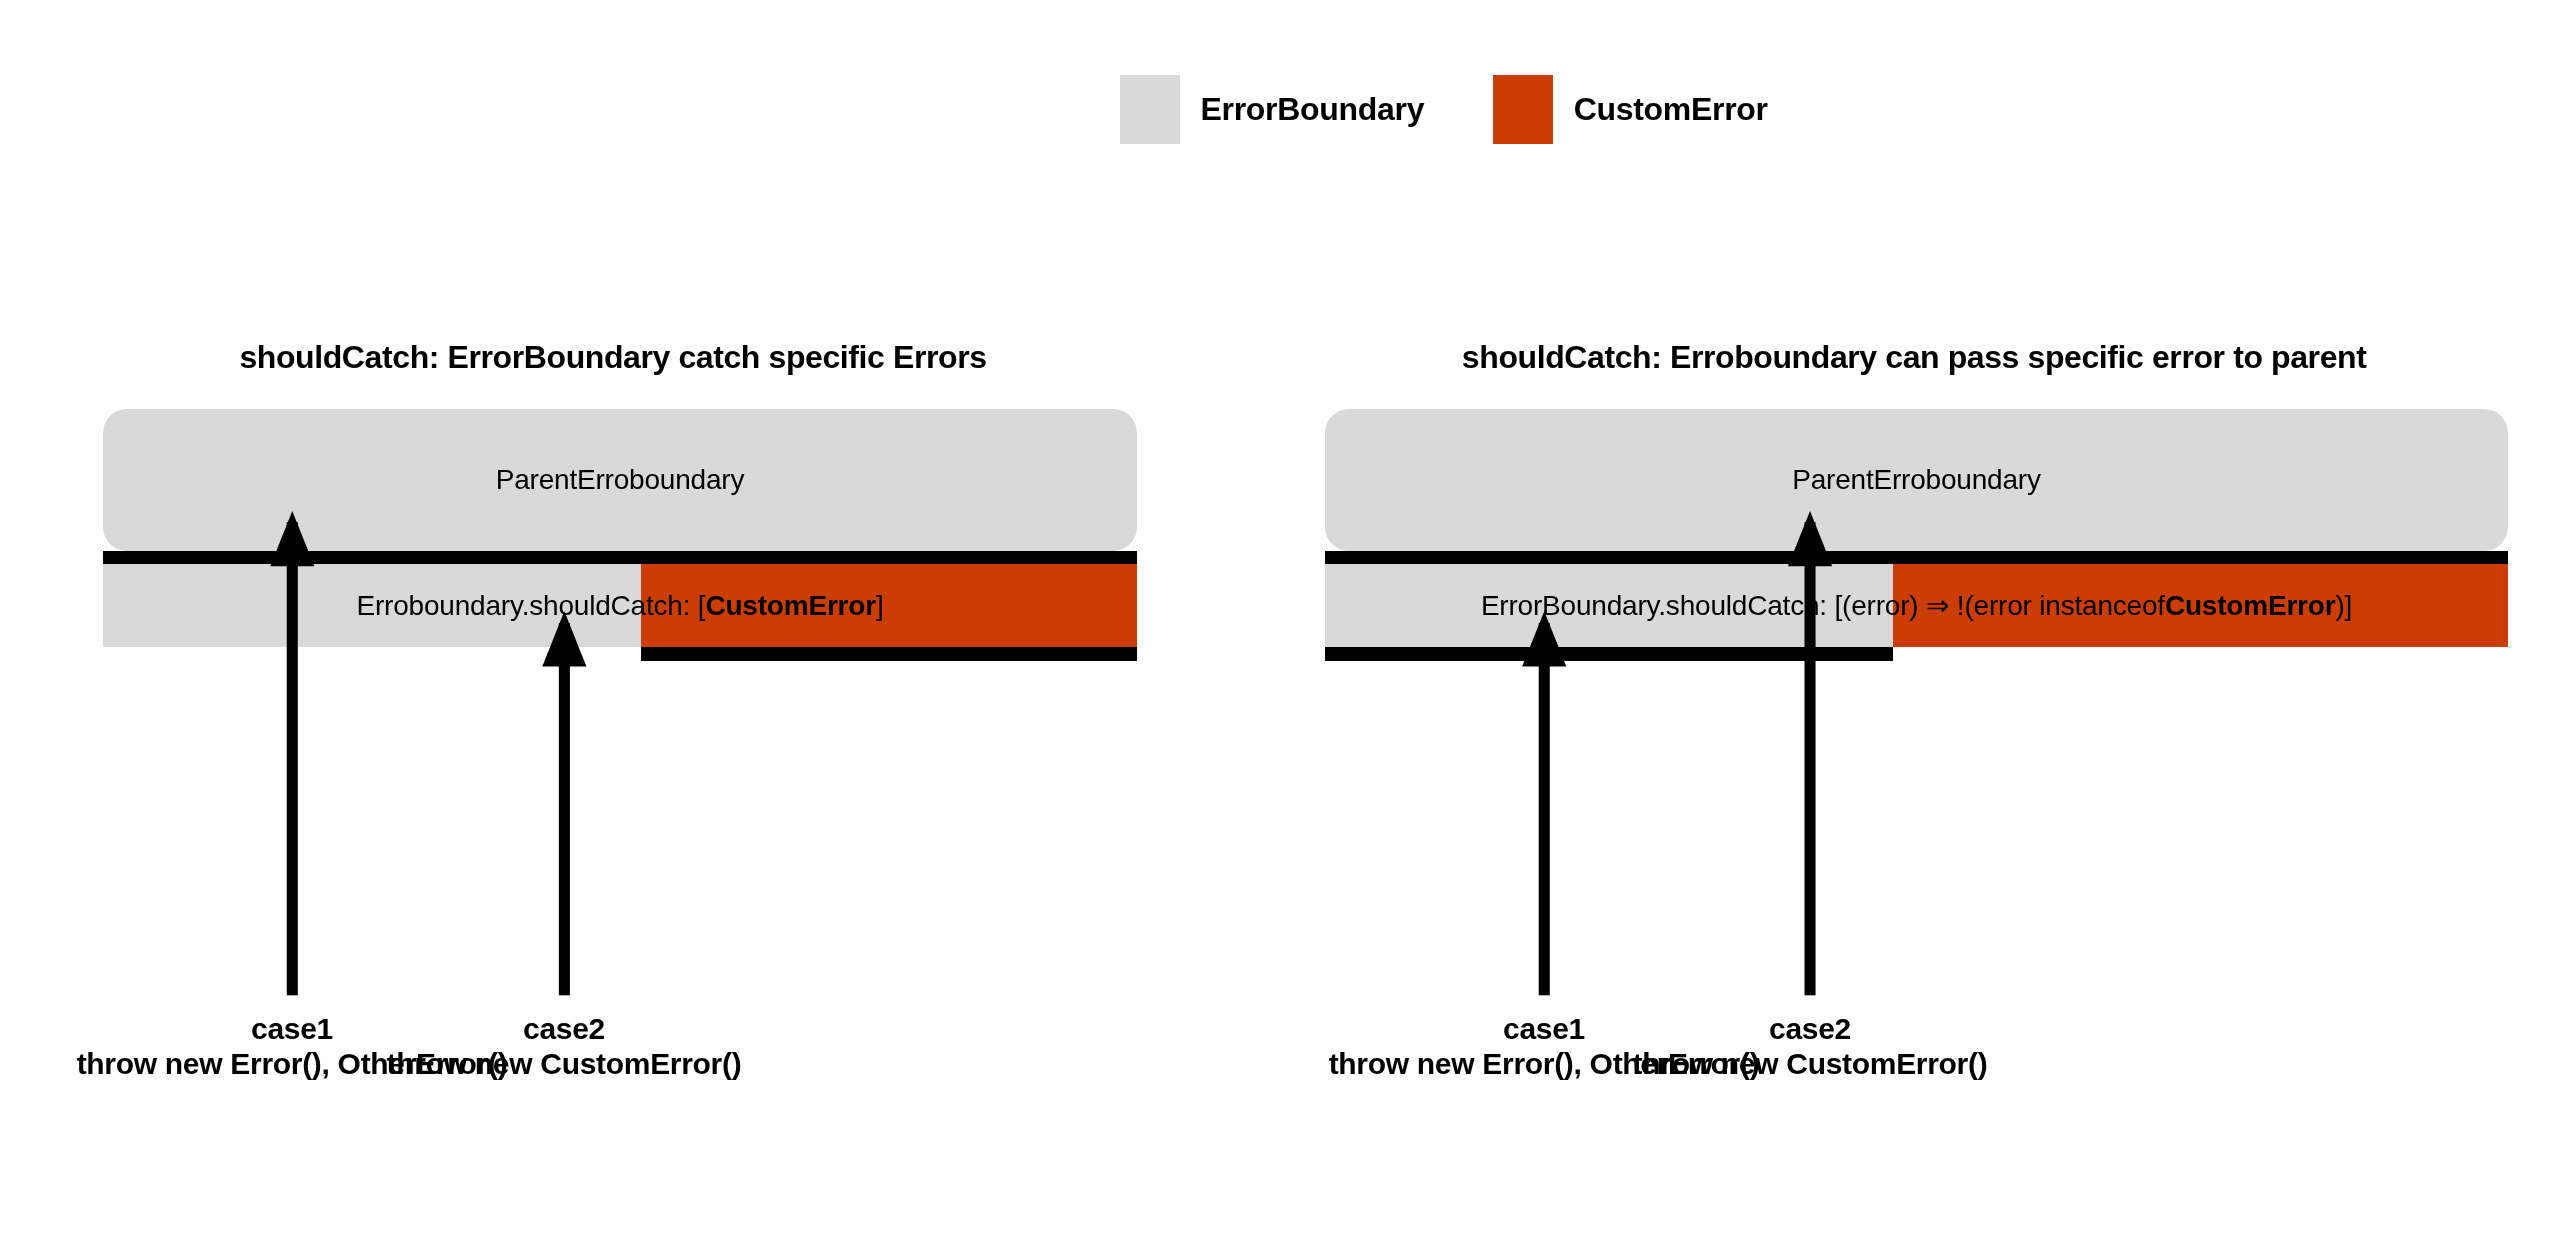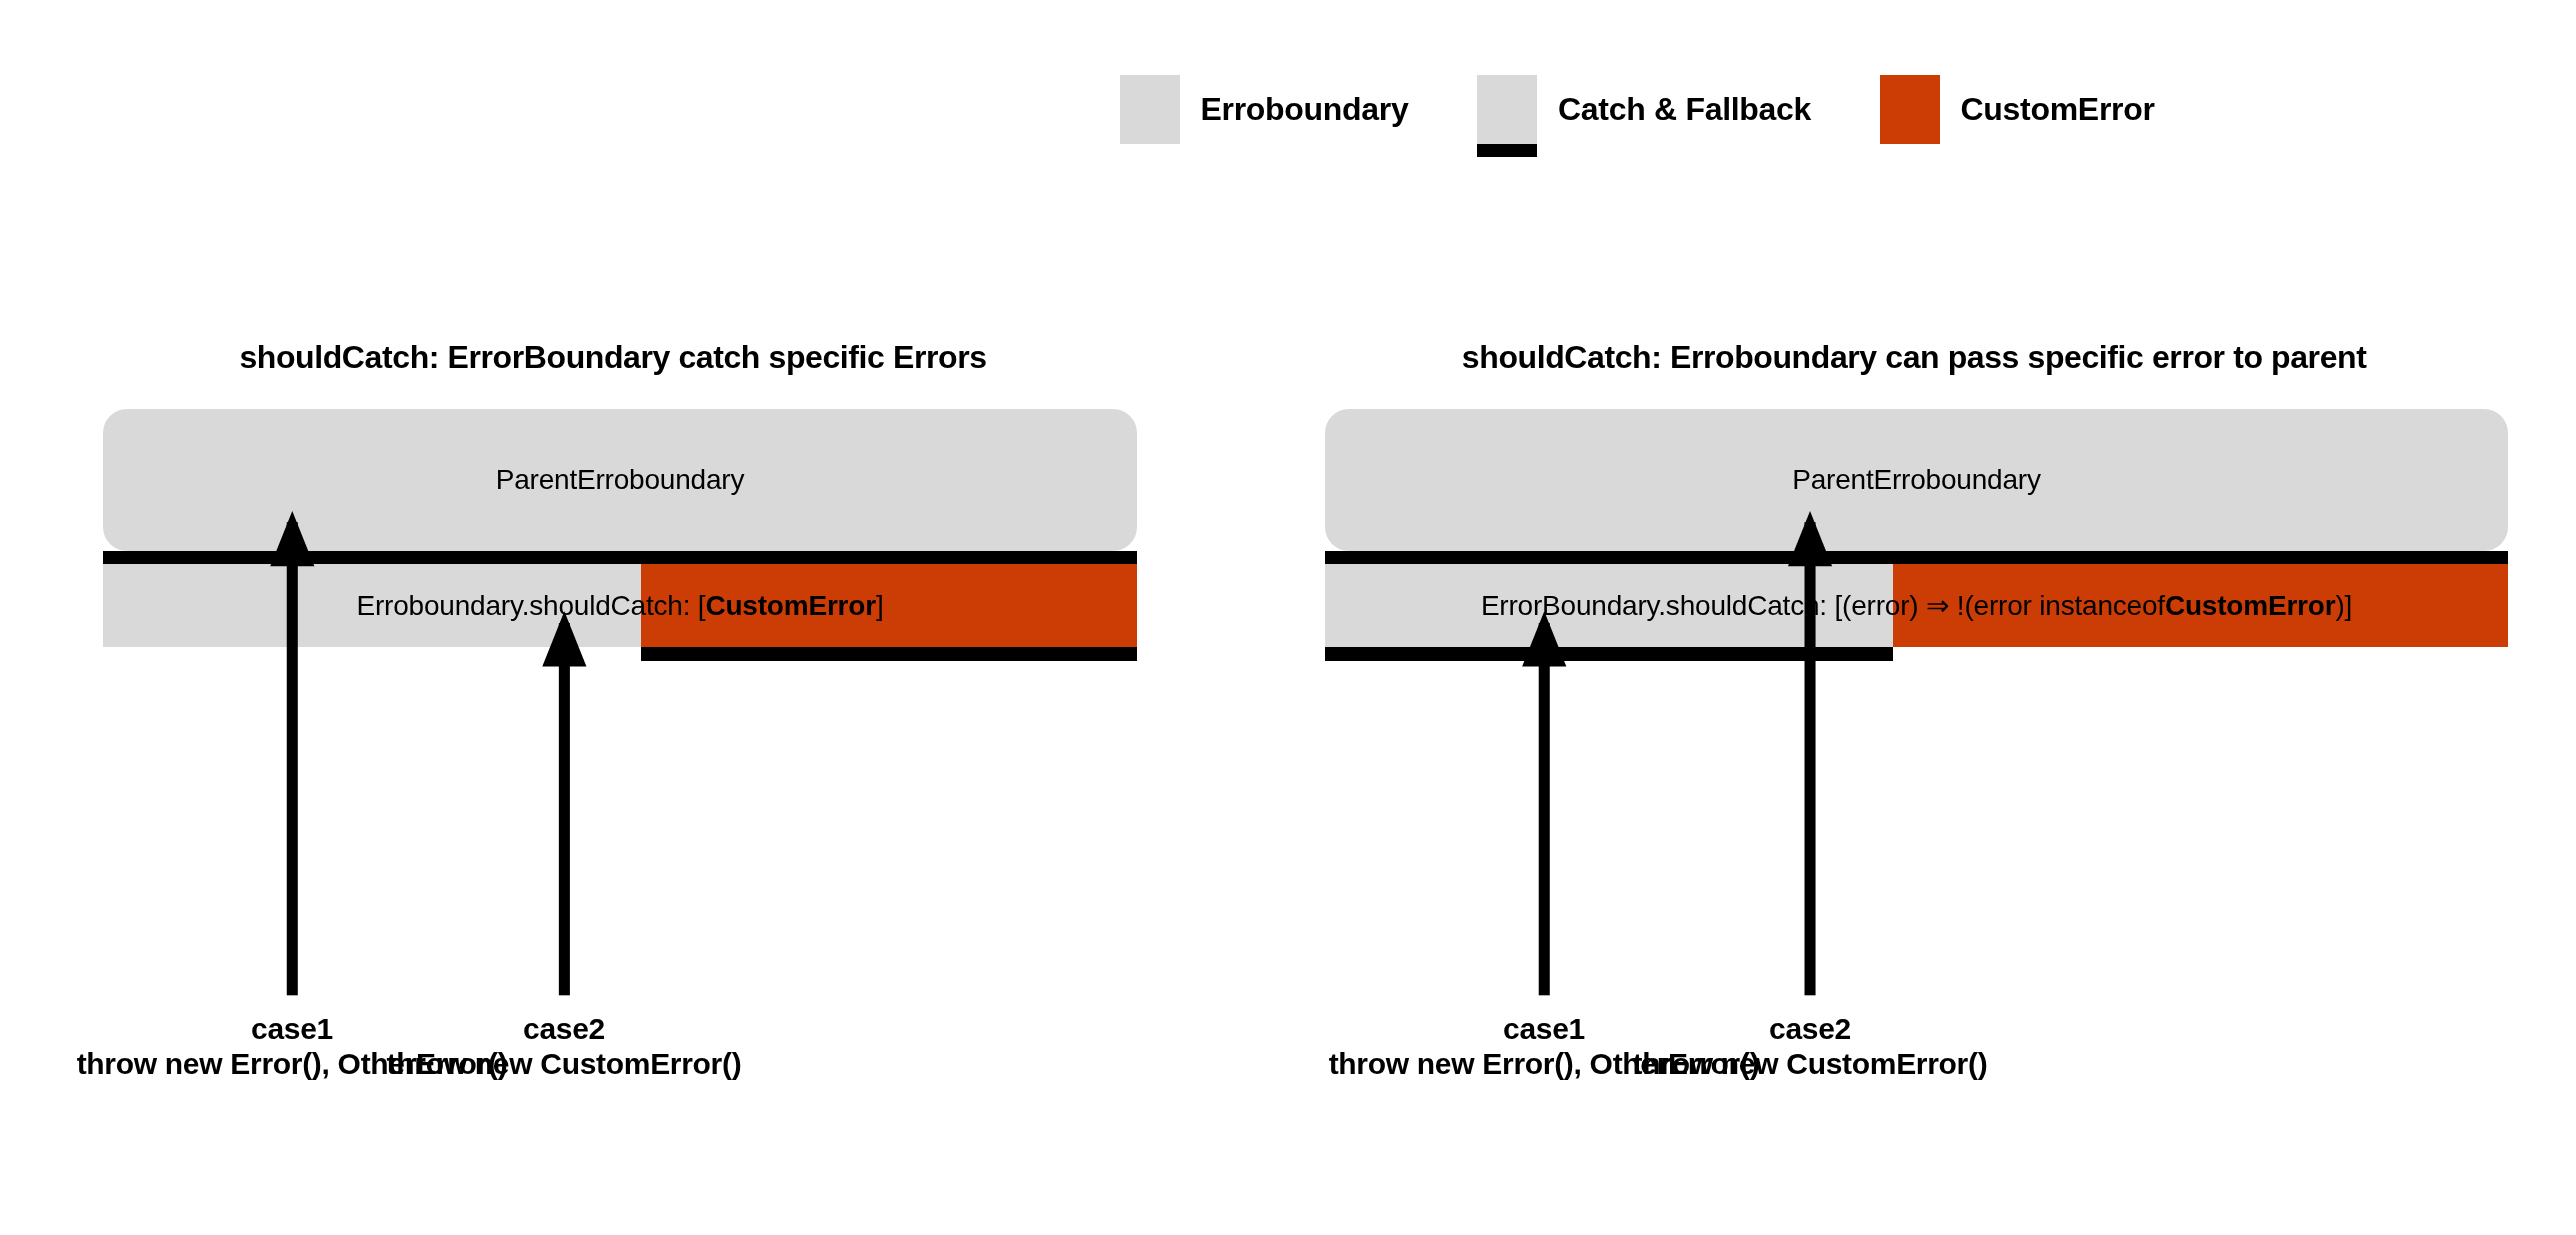--- a/index.html
+++ b/index.html
@@ -165,27 +165,23 @@
   }
   .caption .ln2 { display: block; }
 </style>
 </head>
 <body>
 
 <div class="legend">
 
   <div class="legend-item">
     <span class="legend-swatch gray"></span>
-    <span class="legend-label">Erroboundary</span>
-  </div>
-
-  <div class="legend-item">
-    <span class="legend-swatch gray-bar"></span>
-    <span class="legend-label">Catch &amp; Fallback</span>
-  </div>
+    <span class="legend-label">ErrorBoundary</span>
+  </div>
+
 
   <div class="legend-item">
     <span class="legend-swatch orange"></span>
     <span class="legend-label">CustomError</span>
   </div>
 
 </div>
 
 <div class="panel left">
   <div class="panel-title">shouldCatch: ErrorBoundary catch specific Errors</div>

